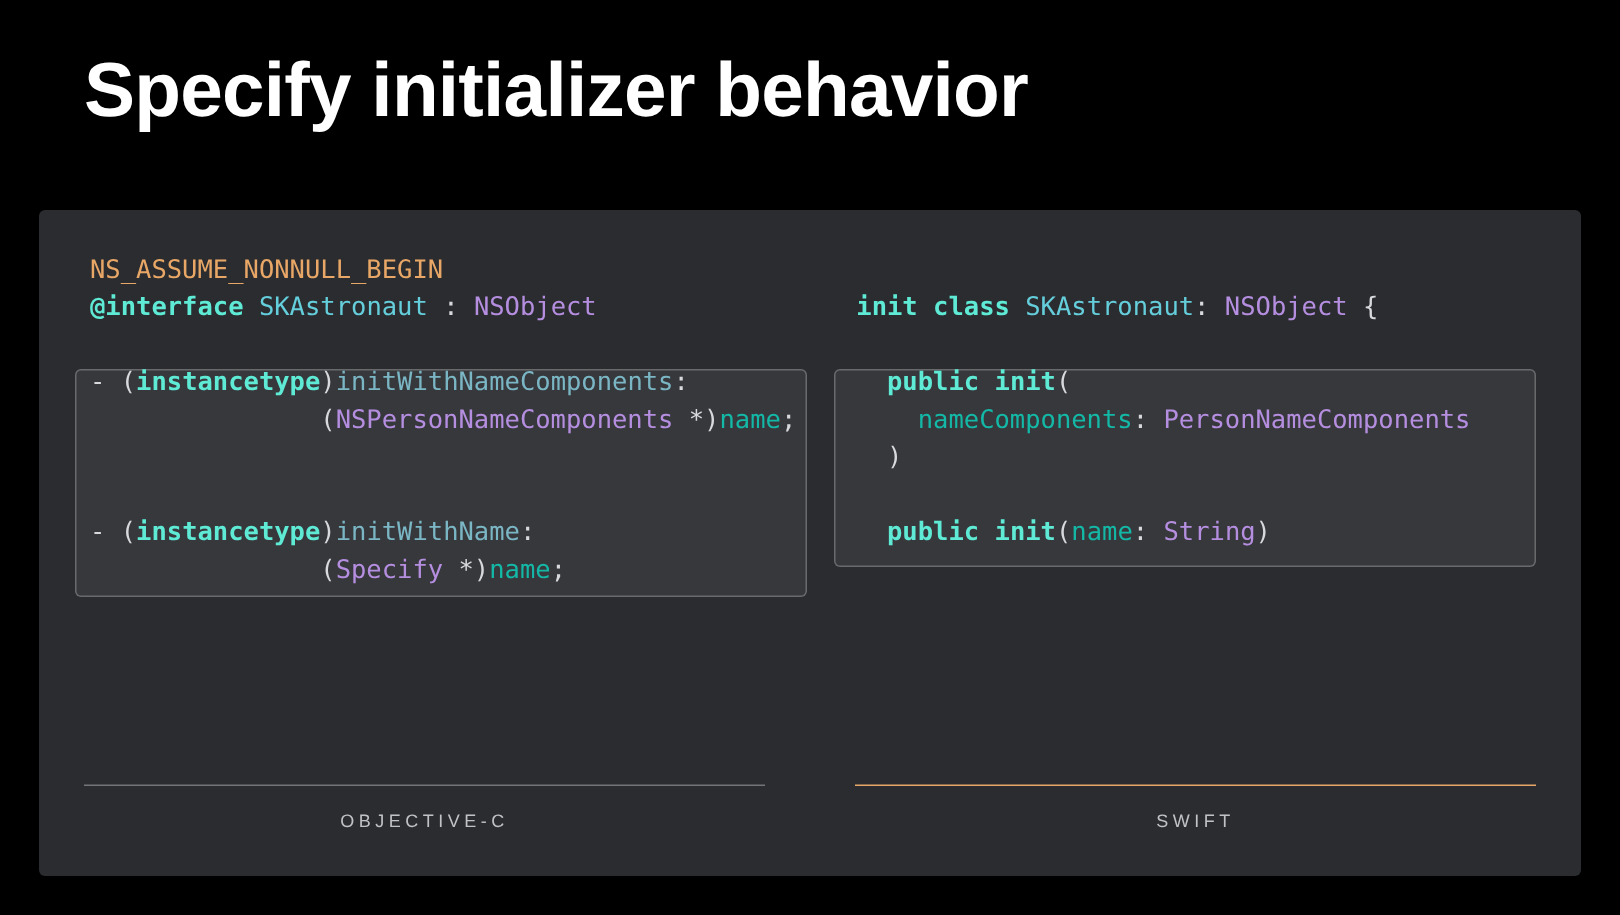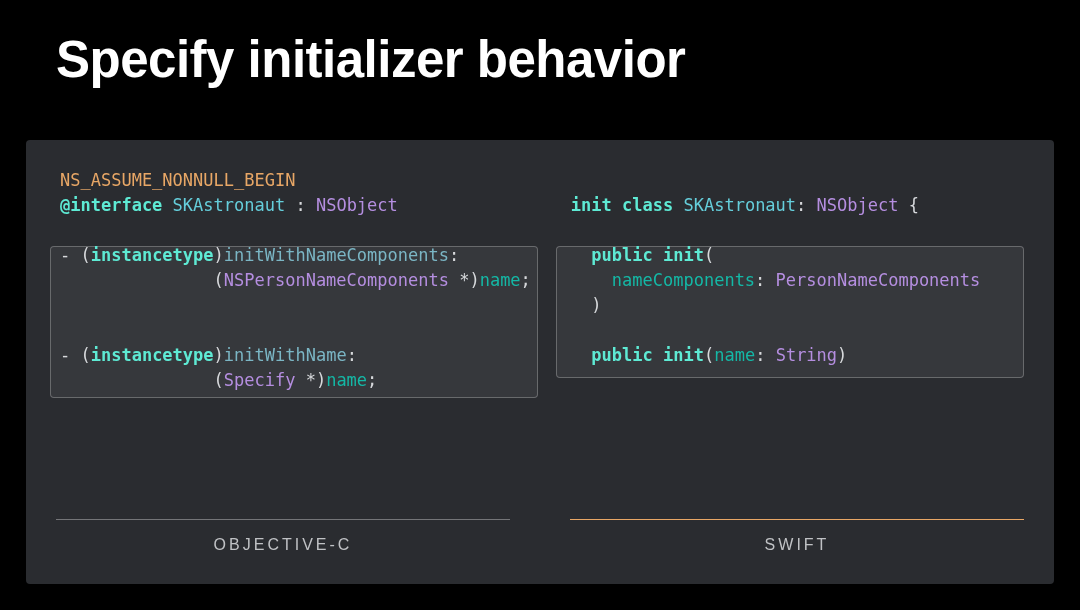--- a/index.html
+++ b/index.html
@@ -21,21 +21,21 @@
     position: absolute;
     background: rgba(255,255,255,0.06);
     border: 1px solid rgba(255,255,255,0.25);
     border-radius: 4px;
   }
   .footer { position: absolute; left: 0; right: 0; bottom: 30px; display: flex; }
   .footer-col { flex: 1; display: flex; flex-direction: column; align-items: center; padding: 0 30px; }
   .footer-line { height: 1px; width: 100%; margin-bottom: 16px; }
   .footer-line.gray { background: rgba(255,255,255,0.35); }
   .footer-line.orange { background: #e8a766; }
-  .footer-label { font-family: -apple-system, Arial, sans-serif; font-size: 16px; letter-spacing: 3px; color: #c0c2c5; }
+  .footer-label { font-family: -apple-system, Arial, sans-serif; font-size: 12px; letter-spacing: 3px; color: #c0c2c5; }
 </style>
 </head>
 <body>
 
 <div class="slide">
   <div class="title">Specify initializer behavior</div>
 
   <div class="panel">
 
     <div class="highlight-box" style="left:24px; top:106px; width:488px; height:152px;"></div>

